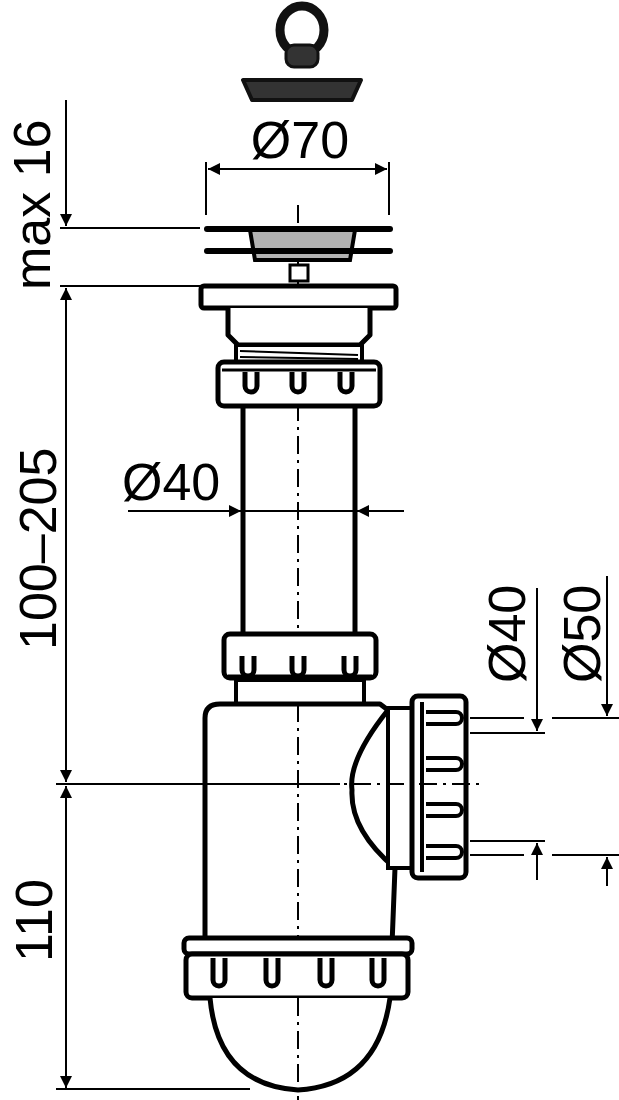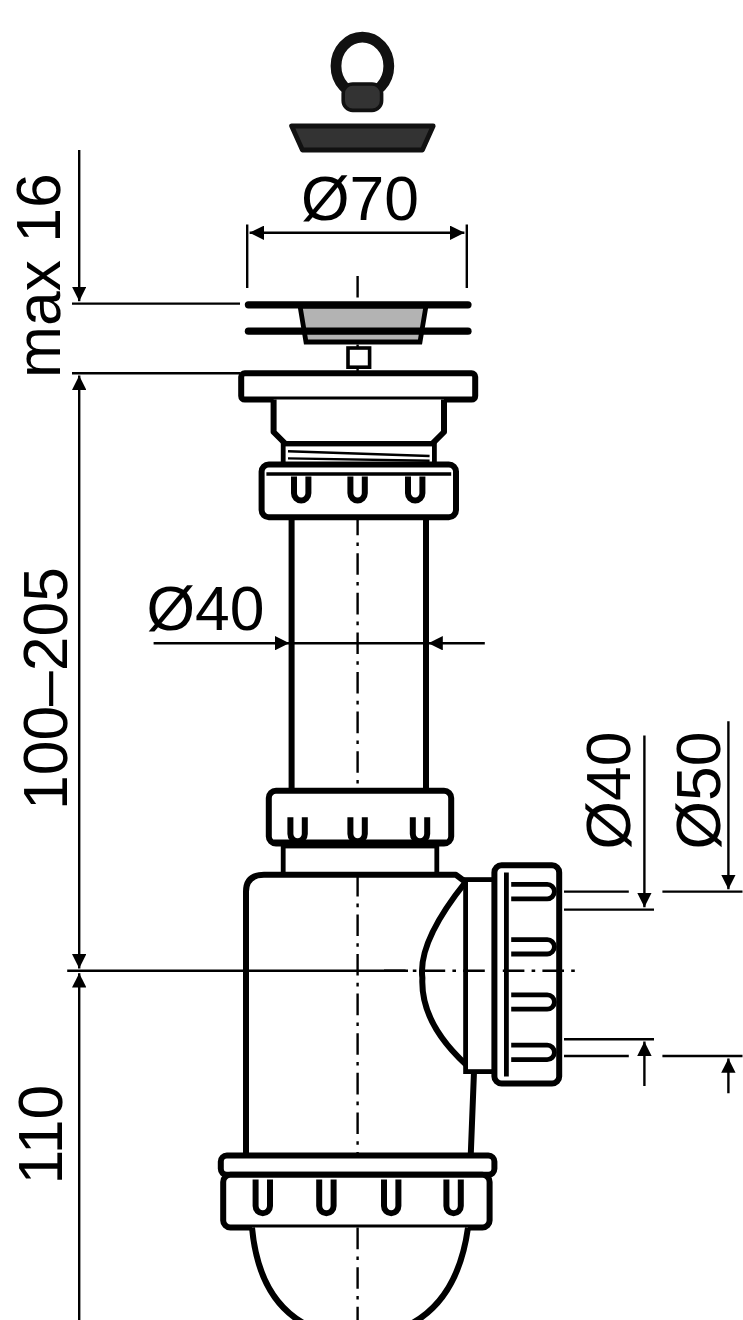--- a/index.html
+++ b/index.html
@@ -1,17 +1,17 @@
 <!DOCTYPE html>
 <html><head>
 <meta charset="utf-8">
 <style>
   html, body { margin: 0; padding: 0; background: #ffffff; }
   body { width: 619px; height: 1100px; overflow: hidden; }
-  #stage { position: relative; width: 619px; height: 932px; margin-top: 25px; }
+  #stage { position: relative; width: 619px; height: 932px; }
   svg { position: absolute; left: 0; top: 0; }
   .dimtext { font-family: "Liberation Sans", sans-serif; font-size: 52px; fill: #000; }
   .part { fill: #ffffff; stroke: #000; stroke-width: 5; stroke-linejoin: round; }
   .thin { stroke: #000; stroke-width: 2; fill: none; }
   .center { stroke: #000; stroke-width: 2; fill: none; stroke-dasharray: 18 6 3 6; }
 </style>
 </head>
 <body>
 
 <div id="stage">

